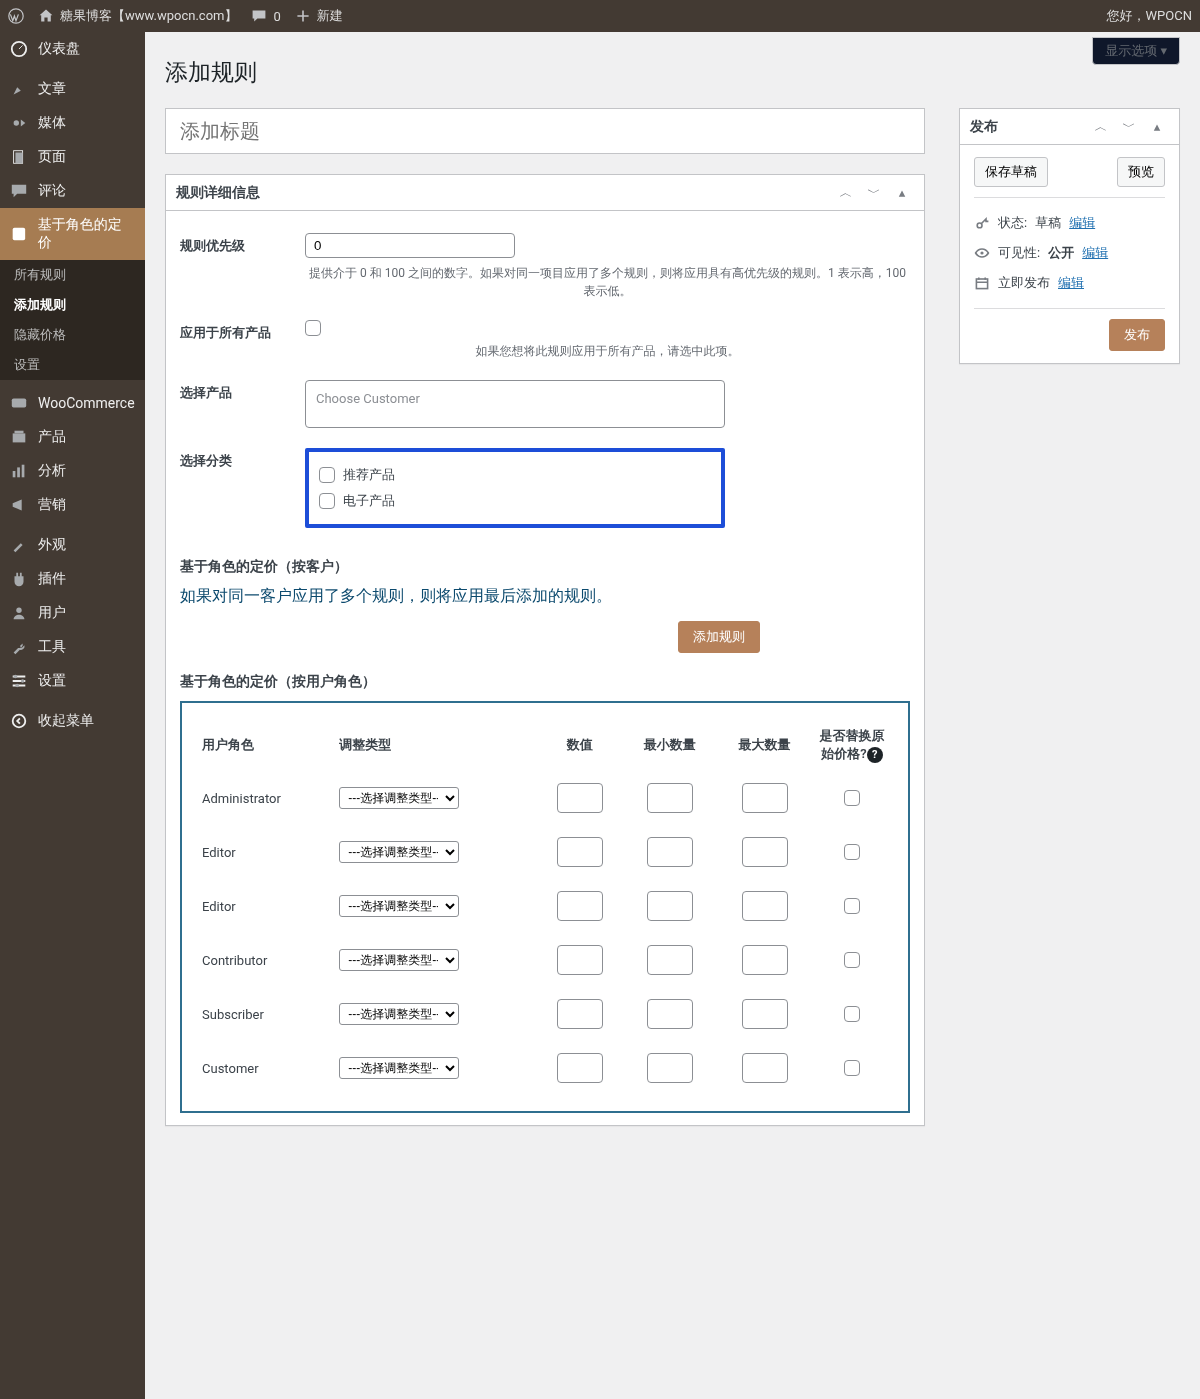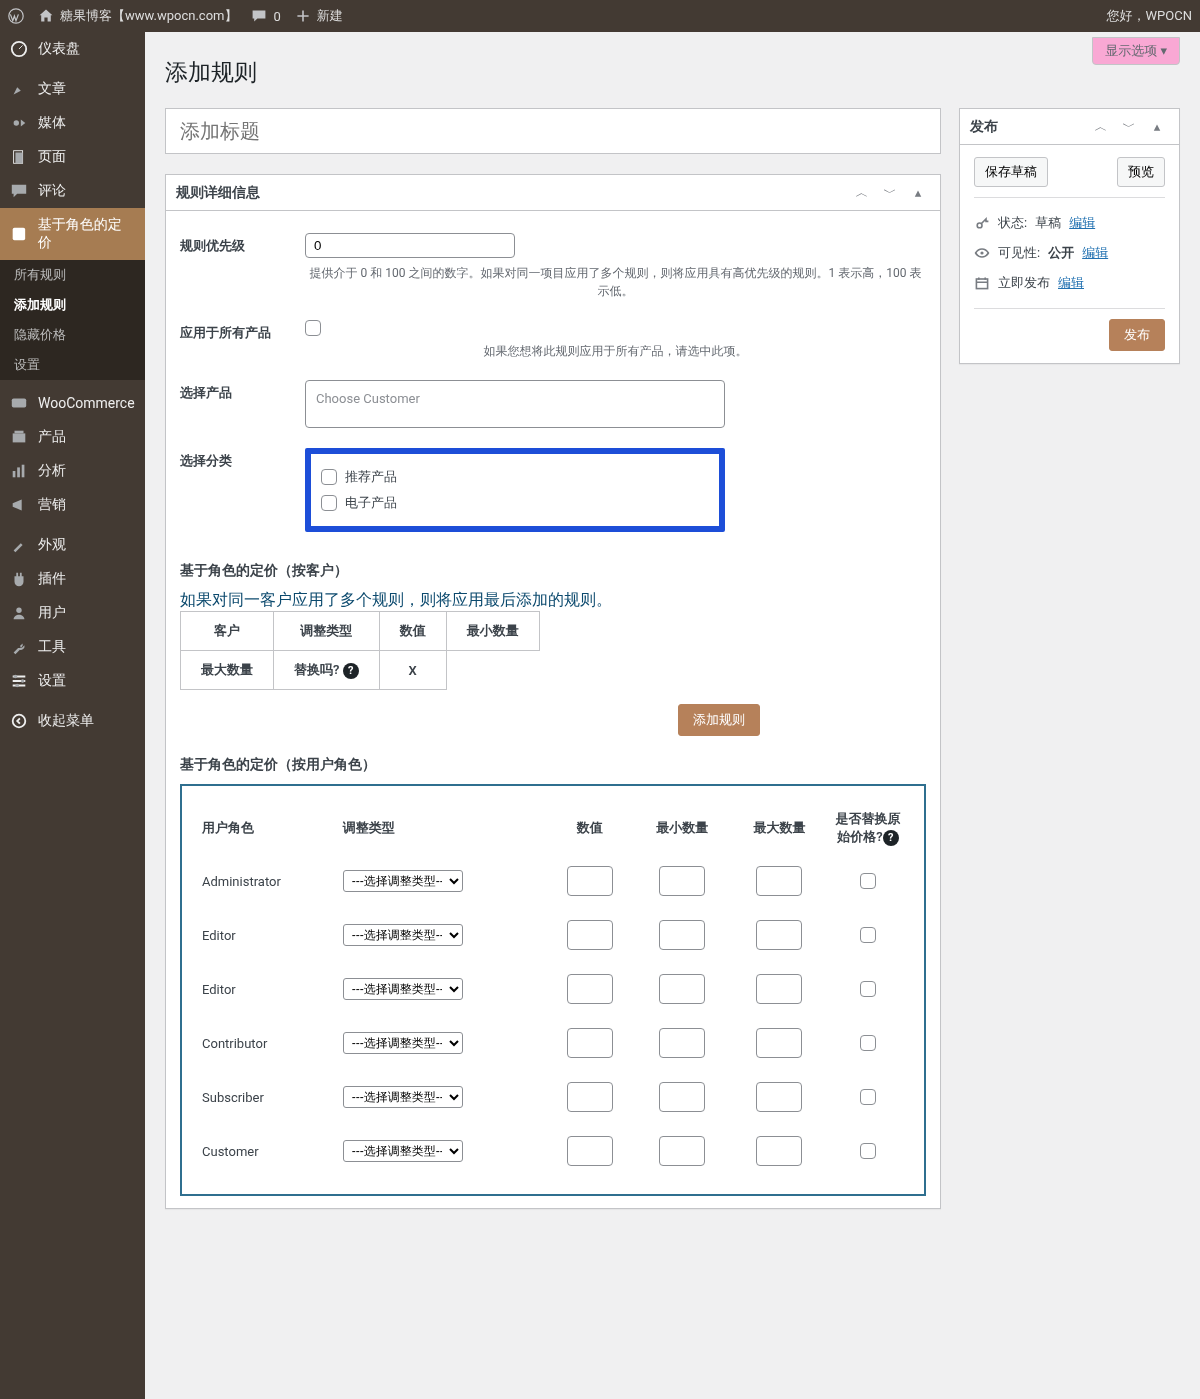--- a/index.html
+++ b/index.html
@@ -11,41 +11,41 @@
 #adminmenu { width: 145px; background: #433a33; color: #eee; position: absolute; top: 32px; left: 0; bottom: 0; font-size: 14px; }
 .menu-item { padding: 8px 10px; display: flex; align-items: center; gap: 10px; cursor: pointer; color: #eee; }
 .menu-item svg { width: 18px; height: 18px; fill: #a7aaad; }
 .menu-item.current { background: #a67c52; color: #fff; }
 .menu-item.current svg { fill: #fff; }
 .submenu { background: #2d2721; }
 .submenu .sub-item { padding: 6px 14px 6px 14px; font-size: 13px; color: #bbb; cursor: pointer; }
 .submenu .sub-item.current { color: #fff; font-weight: 600; }
 .menu-sep { height: 6px; }
 #wpbody { margin-left: 145px; padding: 10px 20px 20px 20px; min-height: 1380px; position: relative; }
-.screen-opts { position: absolute; right: 20px; top: 5px; border: 1px solid #c3c4c7; background: #f9a8d4; padding: 4px 12px; font-size: 13px; color: #646970; cursor: pointer; border-radius: 0 0 4px 4px; }
+.screen-opts { position: absolute; right: 20px; top: 5px; border: 1px solid #c3c4c7; background: #0f172a; padding: 4px 12px; font-size: 13px; color: #646970; cursor: pointer; border-radius: 0 0 4px 4px; }
 h1.page-title { font-size: 23px; font-weight: 400; color: #1d2327; margin: 15px 0 20px 0; }
-.two-col { display: flex; gap: 18px; align-items: flex-start; }
+.two-col { display: flex; gap: 34px; align-items: flex-start; }
 .col-main { flex: 1; min-width: 0; }
 .col-side { width: 221px; flex-shrink: 0; }
 .title-input { width: 100%; padding: 8px 14px; font-size: 20px; line-height: 1.4; border: 1px solid #c3c4c7; background: #fff; color: #8c8f94; }
 .postbox { border: 1px solid #c3c4c7; background: #fff; margin-bottom: 20px; box-shadow: 0 1px 1px rgba(0,0,0,.04); }
 .postbox-header { display: flex; justify-content: space-between; align-items: center; padding: 0 10px; border-bottom: 1px solid #c3c4c7; height: 36px; }
 .postbox-header h2 { font-size: 14px; font-weight: 600; }
 .postbox-header .handle { display: flex; gap: 4px; }
 .hicon { width: 24px; height: 24px; display: flex; align-items: center; justify-content: center; cursor: pointer; color: #787c82; }
 .inside { padding: 12px 14px; }
 .form-row { display: flex; padding: 10px 0; gap: 10px; }
 .form-row .lbl { width: 115px; flex-shrink: 0; font-weight: 600; font-size: 13px; padding-top: 4px; }
 .form-row .ctrl { flex: 1; }
 .form-row .desc { color: #646970; font-size: 12px; margin-top: 6px; line-height: 1.5; text-align: center; }
 .num-input { width: 210px; padding: 4px 8px; border: 1px solid #8c8f94; border-radius: 4px; }
 .select2 { width: 100%; max-width: 420px; min-height: 48px; border: 1px solid #8c8f94; border-radius: 4px; padding: 10px; color: #8c8f94; }
 .chk-row { display: flex; align-items: center; gap: 8px; padding: 4px 0; }
 .chk { width: 16px; height: 16px; border: 1px solid #8c8f94; border-radius: 4px; background: #fff; }
-.cat-box { border: 6px solid #1d4ed8; padding: 10px; max-width: 420px; border-radius: 2px; }
+.cat-box { border: 4px solid #1d4ed8; padding: 10px; max-width: 420px; border-radius: 2px; }
 h3.sect { font-size: 14px; font-weight: 700; margin: 20px 0 10px 0; }
 .hint { font-size: 16px; color: #0c4a6e; }
 .tbl { border-collapse: collapse; }
 .tbl th { border: 1px solid #c3c4c7; padding: 10px 20px; font-weight: 600; font-size: 13px; text-align: center; }
 .btn { border: 1px solid #b6815a; background: #b6815a; color: #fff; padding: 6px 14px; border-radius: 3px; cursor: pointer; font-size: 13px; }
 .btn-row { text-align: right; margin: 14px 0; }
 .rp-box { border: 2px solid #2f6f8f; padding: 16px; margin-top: 2px; }
 .rp-tbl { width: 100%; border-spacing: 0; }
 .rp-tbl th { text-align: left; font-weight: 600; font-size: 13px; padding: 8px 4px; }
 .rp-tbl td { padding: 12px 4px; vertical-align: middle; }
@@ -267,35 +267,20 @@
                 <div class="chk-row">
                     <div class="chk"></div>
                     <span>电子产品</span>
                   </div>
               </div>
             </div>
           </div>
 
           <h3 class="sect">基于角色的定价（按客户）</h3>
           <div class="hint">如果对同一客户应用了多个规则，则将应用最后添加的规则。</div>
-          <table class="tbl">
-            <tbody>
-                <tr>
-              <th>客户</th>
-              <th>调整类型</th>
-              <th>数值</th>
-              <th>最小数量</th>
-            </tr>
-            <tr>
-              <th>最大数量</th>
-              <th><span>替换吗?</span> <span class="qmark">?</span></th>
-              <th>X</th>
-            </tr>
-          </tbody>
-            </table>
           <div class="btn-row" style="max-width:580px"><button class="btn">添加规则</button></div>
 
           <h3 class="sect">基于角色的定价（按用户角色）</h3>
           <div class="rp-box">
             <table class="rp-tbl">
               <thead>
                 <tr>
                   <th>用户角色</th>
                   <th>调整类型</th>
                   <th class="th-center">数值</th>

